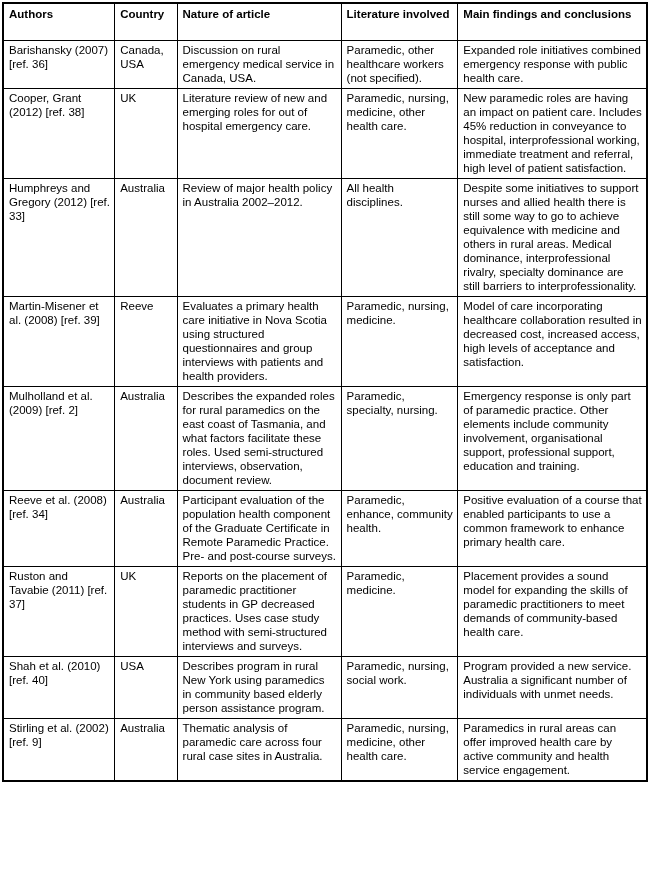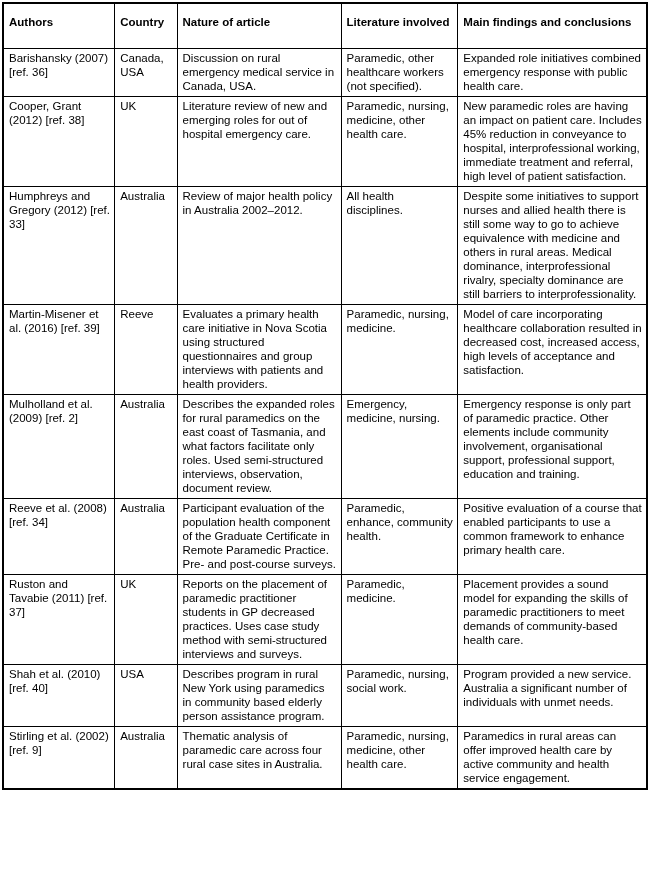--- a/index.html
+++ b/index.html
@@ -30,21 +30,21 @@
     border: 1px solid #000000;
     vertical-align: top;
     text-align: left;
     padding: 2px 4px 3px 5px;
     overflow: hidden;
     word-wrap: break-word;
   }
   table.review-table th {
     font-weight: bold;
     height: 30px;
-    padding-top: 11px;
+    padding-top: 3px;
   }
   col.c-authors     { width: 111px; }
   col.c-country     { width: 62px;  }
   col.c-nature      { width: 163px; }
   col.c-disciplines { width: 116px; }
   col.c-findings    { width: 188px; }
 </style>
 </head>
 <body>
 
@@ -82,31 +82,31 @@
           <td>New paramedic roles are having an impact on patient care. Includes 45% reduction in conveyance to hospital, interprofessional working, immediate treatment and referral, high level of patient satisfaction.</td>
         </tr>
         <tr>
           <td>Humphreys and Gregory (2012) [ref. 33]</td>
           <td>Australia</td>
           <td>Review of major health policy in Australia 2002–2012.</td>
           <td>All health disciplines.</td>
           <td>Despite some initiatives to support nurses and allied health there is still some way to go to achieve equivalence with medicine and others in rural areas. Medical dominance, interprofessional rivalry, specialty dominance are still barriers to interprofessionality.</td>
         </tr>
         <tr>
-          <td>Martin-Misener et al. (2016) [ref. 39]</td>
+          <td>Martin-Misener et al. (2008) [ref. 39]</td>
           <td>Reeve</td>
           <td>Evaluates a primary health care initiative in Nova Scotia using structured questionnaires and group interviews with patients and health providers.</td>
           <td>Paramedic, nursing, medicine.</td>
           <td>Model of care incorporating healthcare collaboration resulted in decreased cost, increased access, high levels of acceptance and satisfaction.</td>
         </tr>
         <tr>
           <td>Mulholland et al. (2009) [ref. 2]</td>
           <td>Australia</td>
-          <td>Describes the expanded roles for rural paramedics on the east coast of Tasmania, and what factors facilitate only roles. Used semi-structured interviews, observation, document review.</td>
-          <td>Emergency, medicine, nursing.</td>
+          <td>Describes the expanded roles for rural paramedics on the east coast of Tasmania, and what factors facilitate these roles. Used semi-structured interviews, observation, document review.</td>
+          <td>Paramedic, specialty, nursing.</td>
           <td>Emergency response is only part of paramedic practice. Other elements include community involvement, organisational support, professional support, education and training.</td>
         </tr>
         <tr>
           <td>Reeve et al. (2008) [ref. 34]</td>
           <td>Australia</td>
           <td>Participant evaluation of the population health component of the Graduate Certificate in Remote Paramedic Practice. Pre- and post-course surveys.</td>
           <td>Paramedic, enhance, community health.</td>
           <td>Positive evaluation of a course that enabled participants to use a common framework to enhance primary health care.</td>
         </tr>
         <tr>

